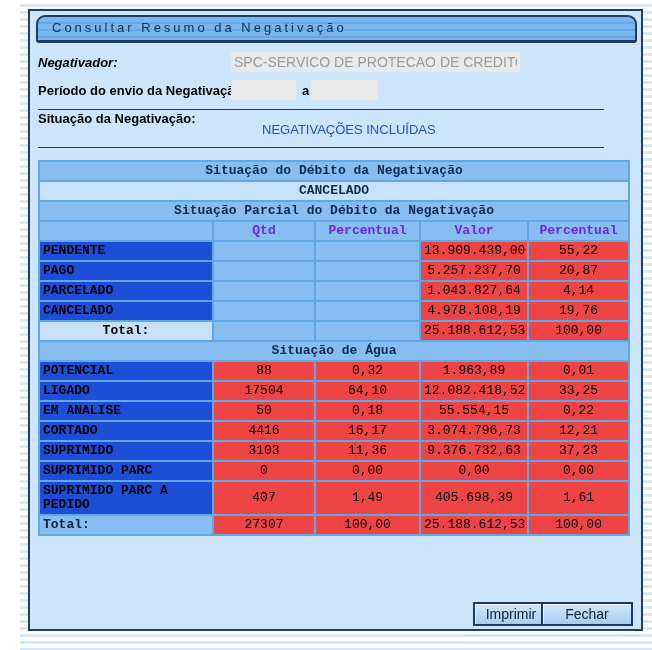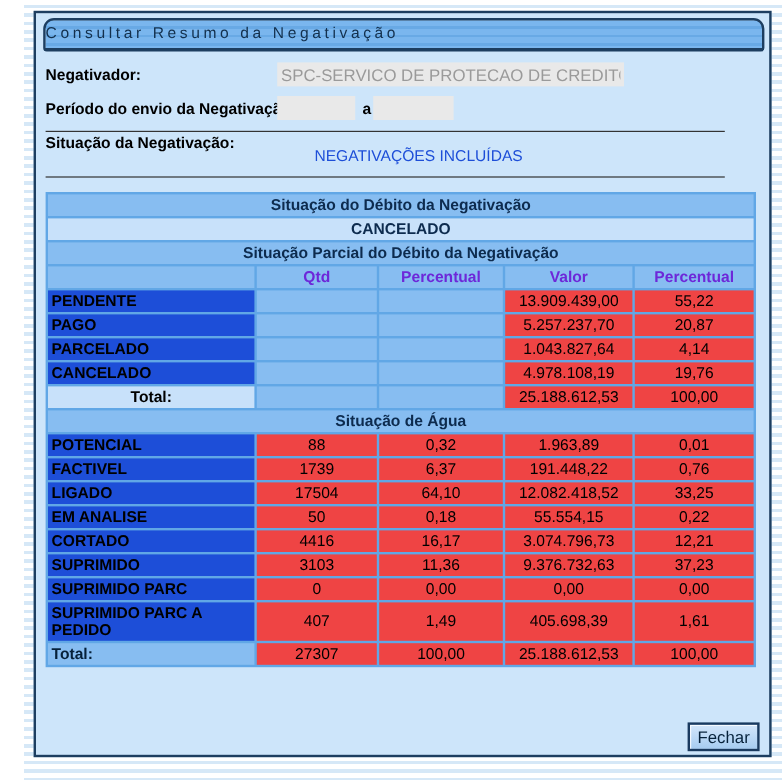--- a/index.html
+++ b/index.html
@@ -14,71 +14,71 @@
   .dialog {
     position:absolute; left:28px; top:9px; width:615px; height:622px;
     background:#cde5fa; border:2px solid #1d3e60;
   }
 
   .titlebar {
     position:absolute; left:6px; right:4px; top:4px; height:28px;
     background:repeating-linear-gradient(to bottom, #7ab6ee 0 5px, #68a9e5 5px 7px);
     border:2px solid #1d3e60; border-bottom-width:3px;
     border-radius:9px 9px 3px 3px;
-    line-height:22px; padding-left:0;
+    line-height:22px; padding-left:14px;
     font-size:13px; letter-spacing:3px; color:#13304d;
   }
 
   .lab { position:absolute; font-size:13px; font-weight:bold; color:#000; }
   .val { position:absolute; font-size:13px; color:#1d4ed8;margin-left:29px; }
 
   .field {
     position:absolute; height:20px; background:#e9e9e9; border:none;
     font-family:"Liberation Sans", sans-serif; font-size:14px; color:#9a9a9a; padding:0 3px;
   }
   .sep-line { position:absolute; left:8px; width:566px; height:1px; background:#333; }
 
   .tbl {
     position:absolute; left:8px; top:149px; width:592px;
     border-collapse:separate; border-spacing:2px;
-    background:#61a7e6; font-size:13px; color:#000; table-layout:fixed;
+    background:#61a7e6; font-size:13px; color:#000; table-layout:fixed;font-family:Liberation Mono, monospace;
   }
   .tbl td { padding:2px 3px; line-height:14px; overflow:hidden; }
   .sec   { background:#87bdf1; color:#0d2b4e; font-weight:bold; text-align:center; }
   .lightrow { background:#c8e1fa; color:#0d2b4e; font-weight:bold; text-align:center; }
   .hdr   { background:#87bdf1; color:#6d28d9; font-weight:bold; text-align:center; }
   .lbl   { background:#1d4ed8; font-weight:bold; padding-left:5px; }
   .lblc  { background:#c8e1fa; font-weight:bold; text-align:center; }
   .num   { background:#ef4444; text-align:center; }
   .empty { background:#87bdf1; }
   .totlbl{ background:#87bdf1; font-weight:bold; padding-left:5px; color:#06213a; }
 
   .btn {
     position:absolute; bottom:3px; height:24px;
     background:linear-gradient(#d3e6fa, #a6ccf1);
     border:2px solid #1a3a5f; box-shadow:inset 1px 1px 0 rgba(255,255,255,.8);
     font-family:"Liberation Sans", sans-serif; font-size:14px; color:#06213a;
     text-align:center; cursor:pointer;
   }
   .btn-imprimir { right:92px; width:76px; }
-  .btn-fechar   { right:8px;  width:60px; }
+  .btn-fechar   { right:8px;  width:92px; }
 </style>
 </head>
 <body>
 
 <div class="page">
   <div class="stripes"></div>
 
   <div class="dialog">
 
     <div class="titlebar">
       <span>Consultar Resumo da Negativação</span>
     </div>
 
-    <div class="lab" style="left:8px; top:44px;">Negativador:</div>
+    <div class="lab" style="left:8px; top:44px;font-style:italic;">Negativador:</div>
     <input class="field" style="left: 201px; top: 41px; width: 289px;" readonly="" value="SPC-SERVICO DE PROTECAO DE CREDITO">
 
     <div class="lab" style="left:8px; top:72px;">Período do envio da Negativação:</div>
     <input class="field" style="left: 201px; top: 69px; width: 65px;" value="">
     <div class="lab" style="left:272px; top:72px;">a</div>
     <input class="field" style="left: 281px; top: 69px; width: 67px;" value="">
 
     <div class="sep-line" style="top:98px;"></div>
 
     <div class="lab" style="left:8px; top:100px;">Situação da Negativação:</div>
@@ -153,27 +153,20 @@
         </tr>
 
         <tr>
           <td class="lbl">POTENCIAL</td>
           <td class="num">88</td>
           <td class="num">0,32</td>
           <td class="num">1.963,89</td>
           <td class="num">0,01</td>
         </tr>
         <tr>
-          <td class="lbl">FACTIVEL</td>
-          <td class="num">1739</td>
-          <td class="num">6,37</td>
-          <td class="num">191.448,22</td>
-          <td class="num">0,76</td>
-        </tr>
-        <tr>
           <td class="lbl">LIGADO</td>
           <td class="num">17504</td>
           <td class="num">64,10</td>
           <td class="num">12.082.418,52</td>
           <td class="num">33,25</td>
         </tr>
         <tr>
           <td class="lbl">EM ANALISE</td>
           <td class="num">50</td>
           <td class="num">0,18</td>
@@ -211,15 +204,16 @@
         <tr>
           <td class="totlbl">Total:</td>
           <td class="num">27307</td>
           <td class="num">100,00</td>
           <td class="num">25.188.612,53</td>
           <td class="num">100,00</td>
         </tr>
       </tbody>
     </table>
 
+    <button class="btn btn-imprimir">Imprimir</button>
     <button class="btn btn-fechar">Fechar</button>
   </div>
 </div>
 
 </body></html>

